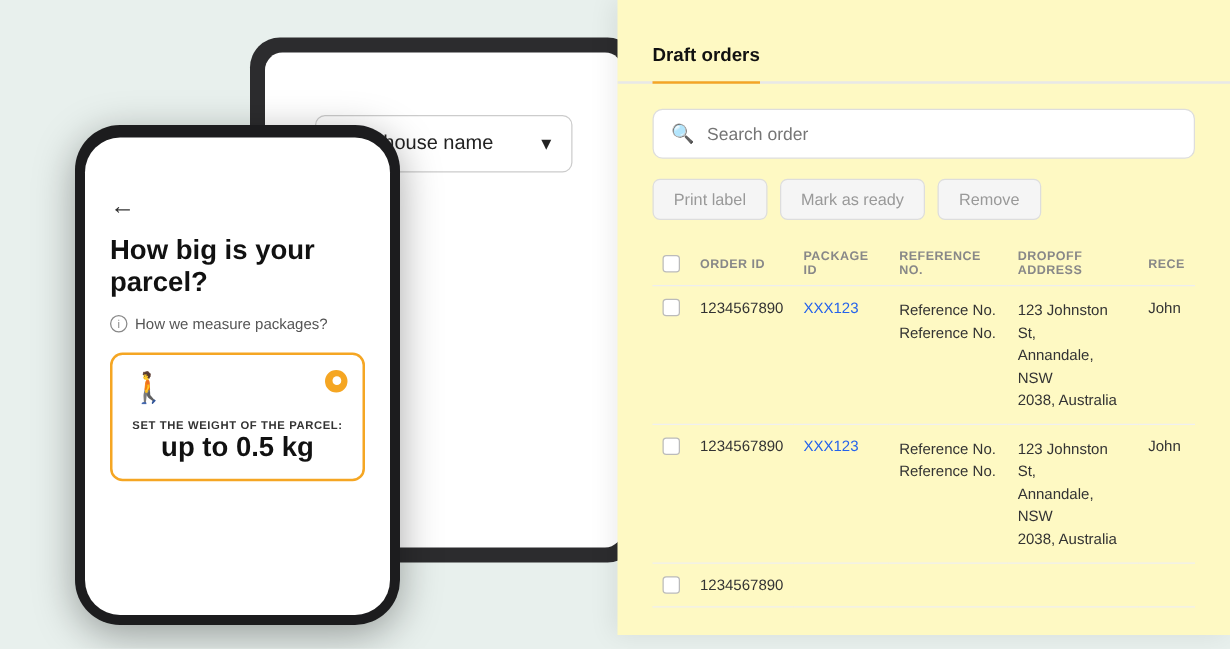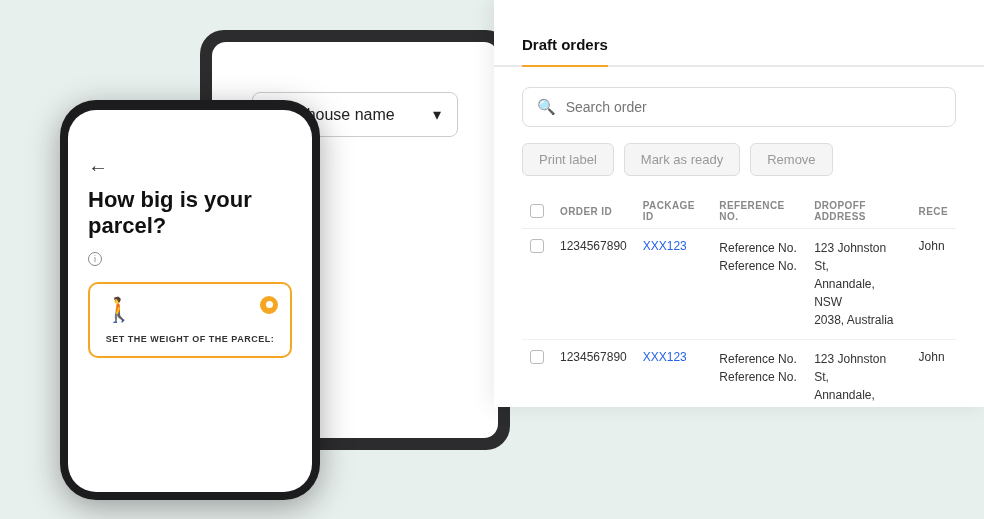--- a/index.html
+++ b/index.html
@@ -190,22 +190,22 @@
       color: #111;
       text-align: center;
     }
 
     
     .right-panel {
       position: absolute;
       right: 0;
       top: 0;
       width: 490px;
-      height: 407px;
-      background: #ffffff;
+      height: 508px;
+      background: #fef9c3;
       box-shadow: -4px 0 20px rgba(0,0,0,0.08);
       z-index: 3;
       overflow: hidden;
     }
 
     .panel-tabs {
       display: flex;
       gap: 0;
       padding: 28px 28px 0 28px;
       border-bottom: 2px solid #e8e8e8;
@@ -354,29 +354,31 @@
     </div>
   </div>
   <div class="phone-screen">
     <div class="phone-content">
       <div class="phone-back-arrow">←</div>
       <div class="phone-title">How big is your parcel?</div>
       <div class="phone-measure-hint">
         <div class="info-icon">
           <span>i</span>
         </div>
+        <span>How we measure packages?</span>
       </div>
       <div class="phone-package-card">
         <div class="phone-package-header">
           <span class="package-icon">🚶</span>
         </div>
         <div class="radio-dot">
           <div class="radio-inner"></div>
         </div>
         <div class="weight-label">SET THE WEIGHT OF THE PARCEL:</div>
+        <div class="weight-value">up to 0.5 kg</div>
       </div>
     </div>
   </div>
 </div>
 
 <div class="right-panel">
 
   <div class="panel-tabs">
     <div class="tab-item active">Draft orders</div>
   </div>

